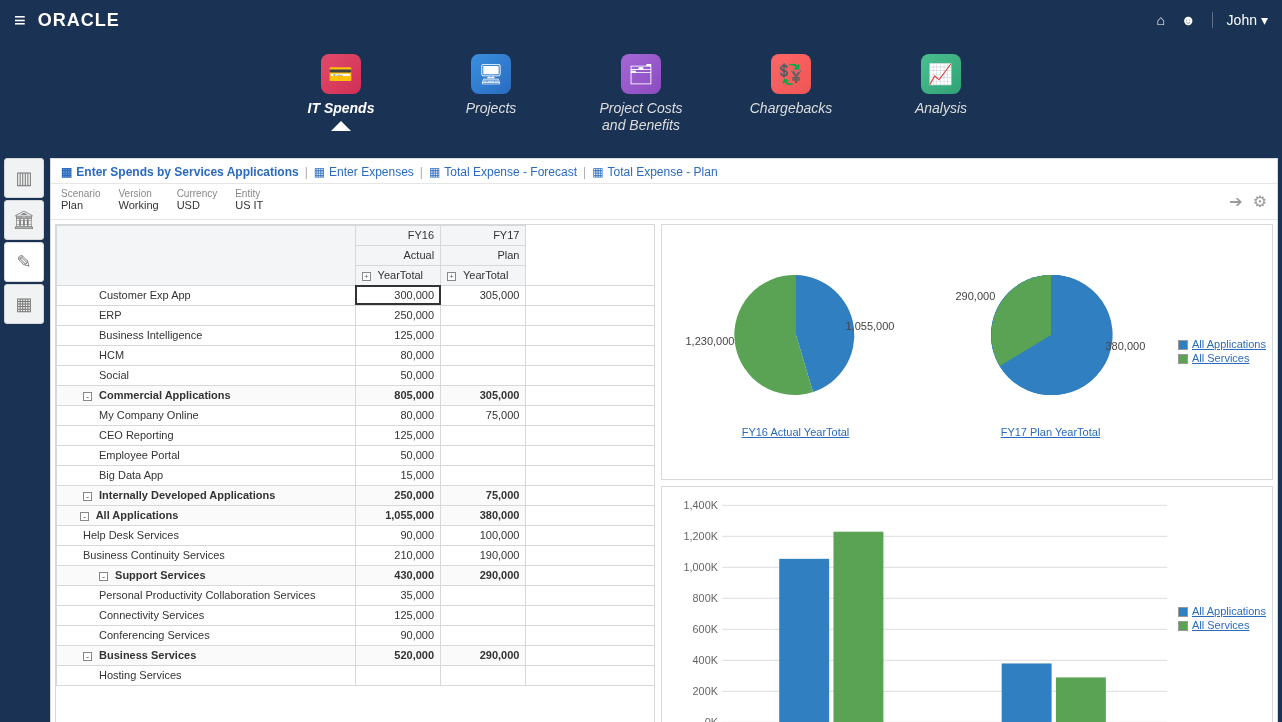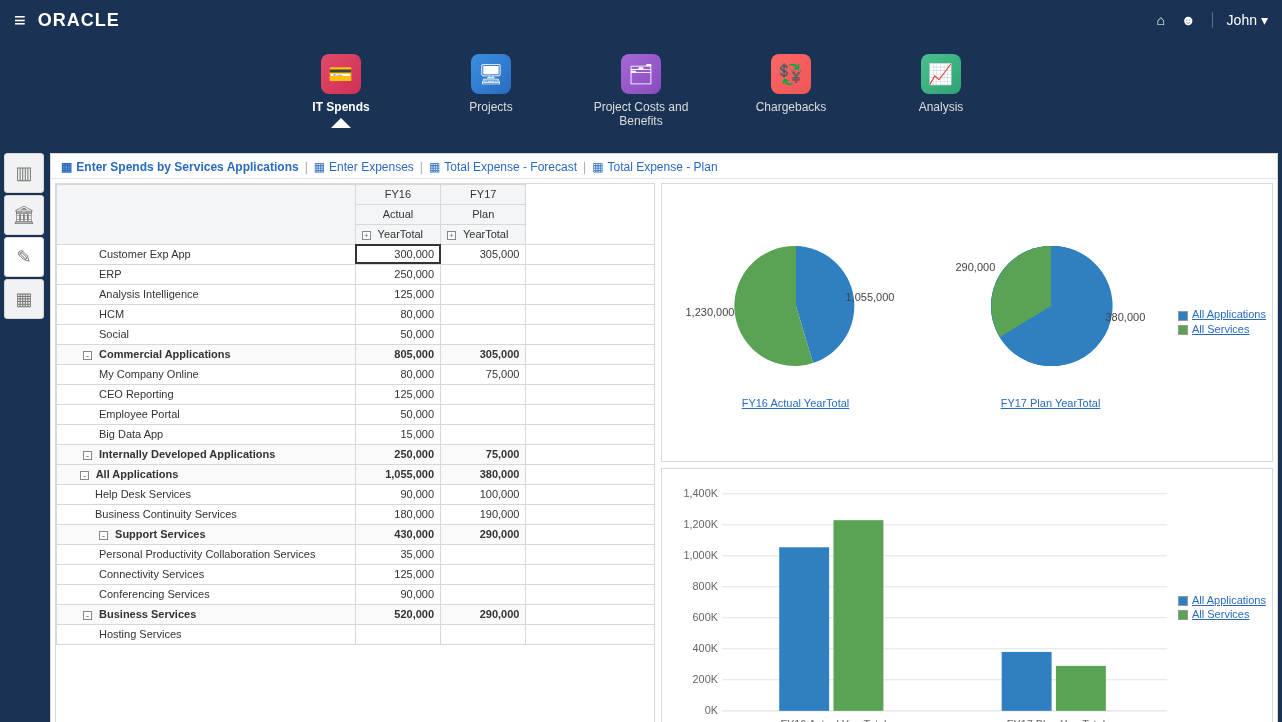--- a/index.html
+++ b/index.html
@@ -13,21 +13,21 @@
   .user-menu { display:flex; align-items:center; gap:4px; cursor:pointer; border-left:1px solid rgba(255,255,255,0.3); padding-left:14px; }
   .nav-tabs { display: flex; justify-content: center; gap: 40px; padding: 14px 0 10px; color: #ddd; position: relative; }
   .nav-tab { text-align: center; width: 110px; cursor: pointer; }
   .nav-tab .icon-box { width: 40px; height: 40px; border-radius: 8px; margin: 0 auto 6px; display:flex; align-items:center; justify-content:center; font-size:20px; color:#fff; }
   .nav-tab.active .caption { color:#fff; font-weight:bold; }
   .ic-red { background: linear-gradient(135deg,#e04b6a,#d12f55); }
   .ic-blue { background: linear-gradient(135deg,#3a90e0,#2a6bc0); }
   .ic-purple { background: linear-gradient(135deg,#a668d6,#8a4bc0); }
   .ic-pink { background: linear-gradient(135deg,#f66,#e55); }
   .ic-green { background: linear-gradient(135deg,#4bbf8f,#2fa375); }
-  .nav-tab .caption { font-size: 12px; line-height:1.2; }
+  .nav-tab .caption { font-size: 14px; line-height:1.2;font-style:italic; }
   .nav-arrow { width:0;height:0;border-left:10px solid transparent;border-right:10px solid transparent;border-bottom:10px solid #fff;margin:4px auto 0; visibility:hidden;}
   .nav-tab.active .nav-arrow { visibility:visible; }
   .main-wrap { display:flex; padding: 0 4px 4px 4px; }
   .left-rail { width:44px; display:flex; flex-direction:column; gap:2px; margin-right:2px; }
   .rail-btn { width:40px;height:40px;background:#f1f2f3;border:1px solid #d6d8da;display:flex;align-items:center;justify-content:center;border-radius:3px;cursor:pointer;color:#777;font-size:18px; }
   .rail-btn.active { background:#fff; }
   .content { flex:1; background:#fff; border:1px solid #d6d8da; display:flex; flex-direction:column; min-height:600px; }
   .sub-tabs { display:flex; align-items:center; gap:6px; padding:6px 10px 4px; border-bottom:1px solid #e6e6e6; font-size:12px; flex-wrap:wrap;}
   .sub-tab { color:#2a6bc0; cursor:pointer; display:flex; align-items:center; gap:4px; }
   .sub-tab.active { font-weight:bold; }
@@ -35,27 +35,27 @@
   .pov-bar { display:flex; gap:18px; padding:4px 10px 8px; border-bottom:1px solid #e6e6e6; font-size:11px; align-items:flex-end; }
   .pov-item .lbl { color:#888; font-size:10px; }
   .pov-item .val { color:#333; }
   .pov-actions { margin-left:auto; display:flex; gap:10px; align-items:center;}
   .pov-actions span { color:#999; cursor:pointer; font-size:16px; }
   .panels { flex:1; display:flex; gap:6px; padding:4px; overflow:hidden;}
   .grid-panel { width:600px; border:1px solid #d6d8da; overflow:hidden; position:relative; display:flex; flex-direction:column;}
   .grid-scroll { flex:1; overflow:auto; }
   table.grid { border-collapse:collapse; width:100%; font-size:11px; }
   table.grid th, table.grid td { border:1px solid #d6d8da; padding:3px 6px; height:20px; }
-  table.grid th { background:#f4f5f6; font-weight:normal; text-align:center; }
+  table.grid th { background:#f4f5f6; font-weight:normal; text-align:right; }
   table.grid td.num { text-align:right; }
   table.grid td.rowh { text-align:left; padding-left:10px;margin-top:48px; }
   table.grid tr.bold td, table.grid tr.bold th.rowh { font-weight:bold; background:#fafafa;padding-left:23px;}
   table.grid td.rowh.indent1 { padding-left:26px; }
   table.grid td.rowh.indent2 { padding-left:42px; }
-  table.grid td.rowh.indent3 { padding-left:38px; }
+  table.grid td.rowh.indent3 { padding-left:26px; }
   .expand-box { display:inline-block; width:9px;height:9px;border:1px solid #888;font-size:8px;line-height:8px;text-align:center;margin-right:4px;color:#666;background:#fff;}
   .rpanel { flex:1; display:flex; flex-direction:column; gap:6px; }
   .chart-box { flex:1; border:1px solid #d6d8da; position:relative; padding:6px; display:flex; }
   .pies { flex:1; display:flex; align-items:center; justify-content:space-around; }
   .pie-wrap { text-align:center; position:relative; }
   .pie-cap { color:#2a6bc0; font-size:11px; text-decoration:underline; margin-top:8px;}
   .legend { font-size:11px; color:#2a6bc0; }
   .legend .sq { display:inline-block;width:10px;height:10px;margin-right:4px;vertical-align:middle;border:1px solid #999;}
   .legend .blue{background:#2f7fc1;} .legend .green{background:#5aa355;}
   .legend div { text-decoration:underline; margin-bottom:2px;}
@@ -120,20 +120,42 @@
   <div class="content">
     <div class="sub-tabs" id="sub-tabs">
         <span class="sub-tab active"><span style="color:#2a6bc0">▦</span> Enter Spends by Services Applications</span>
         <span class="sub-sep">|</span>
         <span class="sub-tab"><span style="color:#2a6bc0">▦</span> Enter Expenses</span>
         <span class="sub-sep">|</span>
         <span class="sub-tab"><span style="color:#2a6bc0">▦</span> Total Expense - Forecast</span>
         <span class="sub-sep">|</span>
         <span class="sub-tab"><span style="color:#2a6bc0">▦</span> Total Expense - Plan</span>
       </div>
+    <div class="pov-bar" id="pov-bar">
+      <div class="pov-item">
+          <div class="lbl">Scenario</div>
+          <div class="val">Plan</div>
+        </div>
+        <div class="pov-item">
+          <div class="lbl">Version</div>
+          <div class="val">Working</div>
+        </div>
+        <div class="pov-item">
+          <div class="lbl">Currency</div>
+          <div class="val">USD</div>
+        </div>
+        <div class="pov-item">
+          <div class="lbl">Entity</div>
+          <div class="val">US IT</div>
+        </div>
+        <div class="pov-actions">
+        <span>➔</span>
+        <span>⚙</span>
+      </div>
+    </div>
     <div class="panels">
       <div class="grid-panel">
         <div class="grid-scroll">
           <table class="grid" id="grid">
               <thead>
                 <tr>
                   <th rowspan="3" style="width:280px"></th>
                   <th style="width:80px">FY16</th>
                   <th style="width:80px">FY17</th>
                   <th rowspan="3" style="width:120px;background:#fff;border-right:none;border-top:none;"></th>
@@ -154,21 +176,21 @@
                   <td class="num">305,000</td>
                   <td style="background:#fff;border-right:none"></td>
                 </tr>
                 <tr class="">
                   <td class="rowh indent2">ERP</td>
                   <td class="num">250,000</td>
                   <td class="num"></td>
                   <td style="background:#fff;border-right:none"></td>
                 </tr>
                 <tr class="">
-                  <td class="rowh indent2">Analysis Intelligence</td>
+                  <td class="rowh indent2">Business Intelligence</td>
                   <td class="num">125,000</td>
                   <td class="num"></td>
                   <td style="background:#fff;border-right:none"></td>
                 </tr>
                 <tr class="">
                   <td class="rowh indent2">HCM</td>
                   <td class="num">80,000</td>
                   <td class="num"></td>
                   <td style="background:#fff;border-right:none"></td>
                 </tr>
@@ -221,21 +243,21 @@
                   <td style="background:#fff;border-right:none"></td>
                 </tr>
                 <tr class="">
                   <td class="rowh indent3">Help Desk Services</td>
                   <td class="num">90,000</td>
                   <td class="num">100,000</td>
                   <td style="background:#fff;border-right:none"></td>
                 </tr>
                 <tr class="">
                   <td class="rowh indent3">Business Continuity Services</td>
-                  <td class="num">180,000</td>
+                  <td class="num">210,000</td>
                   <td class="num">190,000</td>
                   <td style="background:#fff;border-right:none"></td>
                 </tr>
                 <tr class="bold">
                   <td class="rowh indent2"><span class="expand-box">-</span> Support Services</td>
                   <td class="num">430,000</td>
                   <td class="num">290,000</td>
                   <td style="background:#fff;border-right:none"></td>
                 </tr>
                 <tr class="">

